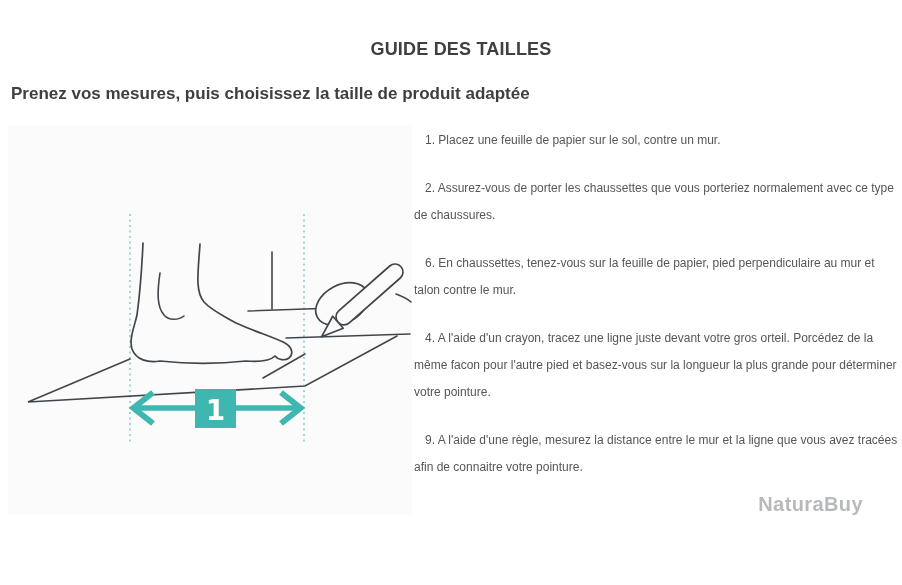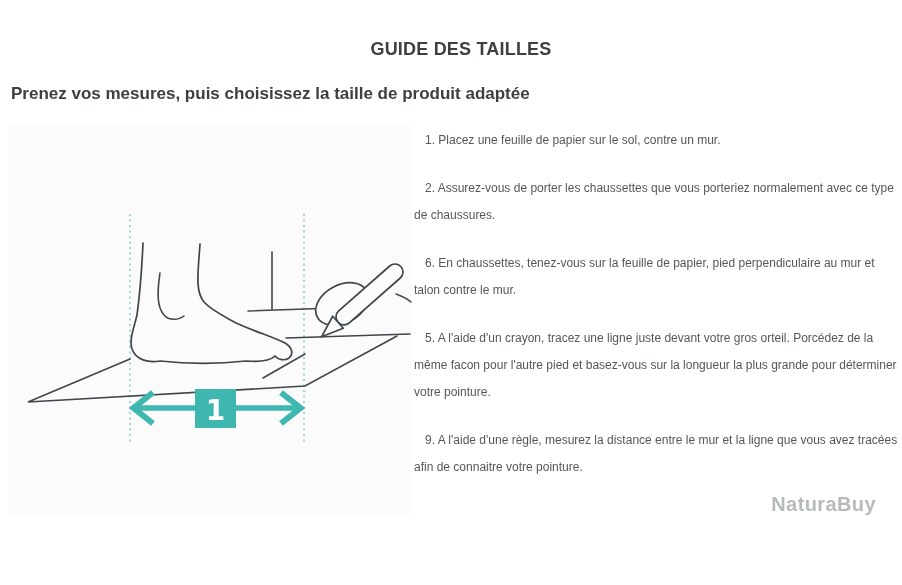--- a/index.html
+++ b/index.html
@@ -36,21 +36,21 @@
   }
   .instructions{
     position:absolute;left:414px;top:127px;width:489px;
     font-size:12px;line-height:27px;color:var(--body);
   }
   .instructions p{
     margin:0 0 21px 0;
     text-indent:11px;
   }
   .watermark{
-    position:absolute;right:26px;bottom:16px;
+    position:absolute;right:39px;bottom:16px;
     font-size:20px;font-weight:bold;color:var(--watermark);
     letter-spacing:0.4px;
   }
 </style>
 </head>
 <body>
 
 <div class="page">
 
   <div class="title">GUIDE DES TAILLES</div>
@@ -107,19 +107,19 @@
 
       <rect x="187" y="264" width="41" height="39" fill="#3eb7b0"></rect>
       <text x="207.5" y="295" text-anchor="middle" font-family="DejaVu Sans, sans-serif" font-size="28" font-weight="bold" fill="#ffffff">1</text>
     </svg>
   </div>
 
   <div class="instructions">
     <p>1. Placez une feuille de papier sur le sol, contre un mur.</p>
     <p>2. Assurez-vous de porter les chaussettes que vous porteriez normalement avec ce type de chaussures.</p>
     <p>6. En chaussettes, tenez-vous sur la feuille de papier, pied perpendiculaire au mur et talon contre le mur.</p>
-    <p>5. A l'aide d'un crayon, tracez une ligne juste devant votre gros orteil. Porcédez de la même facon pour l'autre pied et basez-vous sur la longueur la plus grande pour déterminer votre pointure.</p>
+    <p>4. A l'aide d'un crayon, tracez une ligne juste devant votre gros orteil. Porcédez de la même facon pour l'autre pied et basez-vous sur la longueur la plus grande pour déterminer votre pointure.</p>
     <p>9. A l'aide d'une règle, mesurez la distance entre le mur et la ligne que vous avez tracées afin de connaitre votre pointure.</p>
   </div>
 
   <div class="watermark">NaturaBuy</div>
 
 </div>
 
 </body></html>

